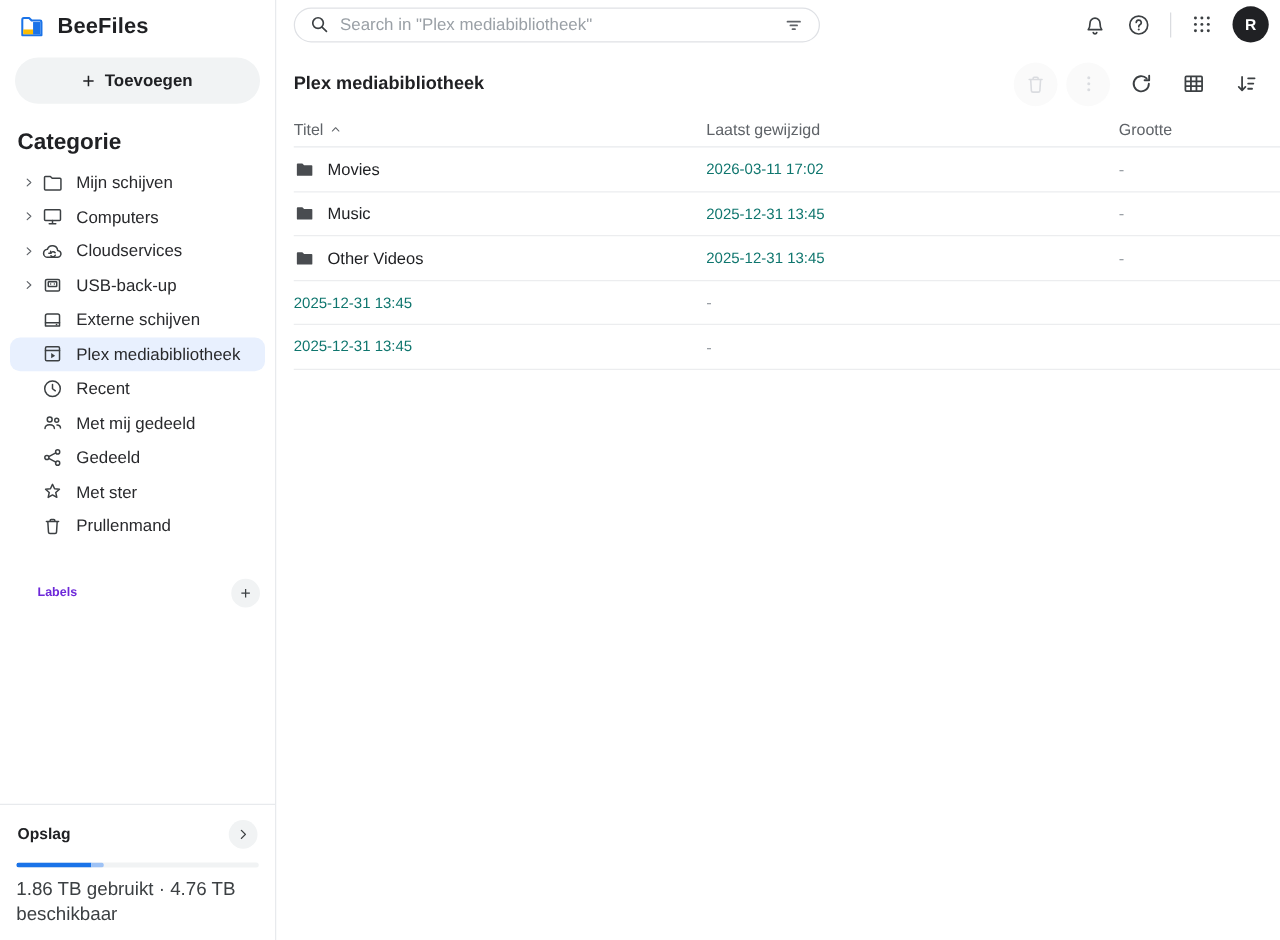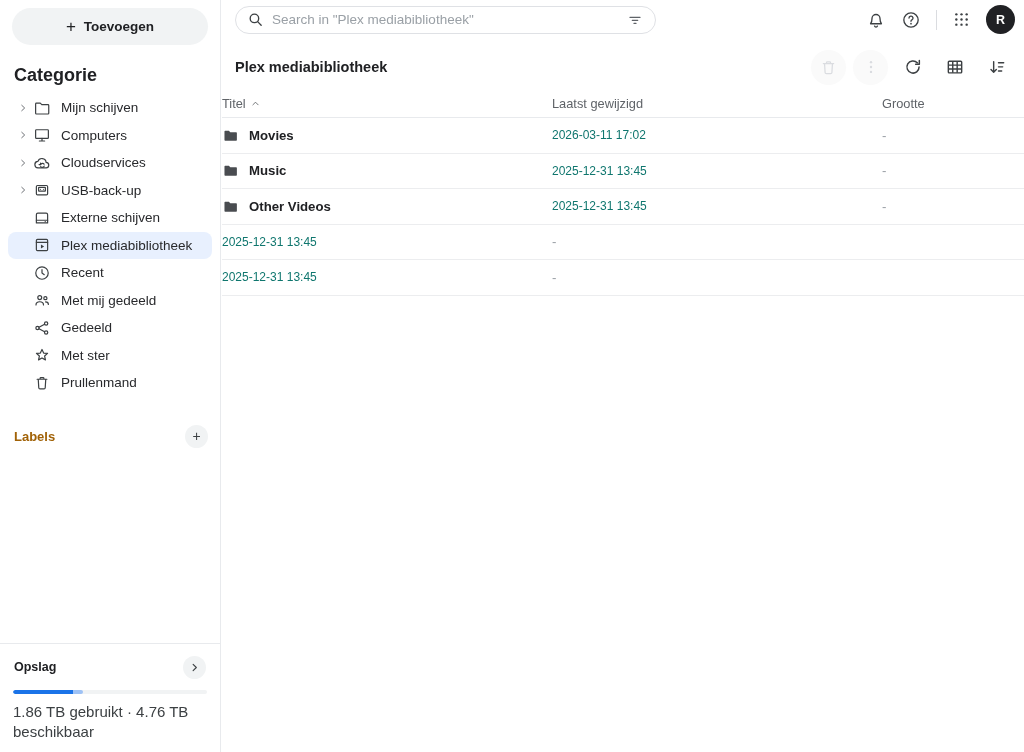--- a/index.html
+++ b/index.html
@@ -60,21 +60,21 @@
     width: 15px; min-width: 15px; display: flex; align-items: center; color: #5f6368;
   }
   .nav-item .nav-ic { width: 18px; min-width: 18px; height: 18px; margin-right: 10px; display: flex; align-items: center; justify-content: center; }
   .nav-item .nav-ic svg { display: block; }
   .nav-item .lbl { font-size: 13.5px; color: #28292c; white-space: nowrap; }
 
   .labels-row {
     display: flex; align-items: center; justify-content: space-between;
     padding: 28px 12px 8px 14px;
   }
-  .labels-row .section-txt { font-size: 13px; font-weight: 700; color: #a16207; }
+  .labels-row .section-txt { font-size: 10px; font-weight: 700; color: #6d28d9; margin-left: 16px; }
   .circle-btn {
     width: 23px; height: 23px; border-radius: 50%;
     background: var(--chip-bg); border: none; cursor: pointer;
     display: flex; align-items: center; justify-content: center;
     color: #3c4043; font-size: 14px; line-height: 1; font-family: inherit;
   }
 
   .sidebar-spacer { flex: 1; }
 
   .storage {
@@ -125,37 +125,47 @@
     width: 35px; height: 35px; border-radius: 50%;
     border: none; background: #fafafa; cursor: default;
     display: flex; align-items: center; justify-content: center;
   }
   .action-plain {
     width: 35px; height: 35px; border-radius: 50%;
     border: none; background: transparent; cursor: pointer;
     display: flex; align-items: center; justify-content: center;
   }
 
-  .table { margin-left: 1px; margin-top: 8px; }
+  .table { margin-left: 14px; margin-top: 8px; }
   .t-head, .t-row {
     display: grid; grid-template-columns: 330px 330px 1fr;
     align-items: center;
   }
   .t-head { height: 29px; border-bottom: 1px solid var(--border); }
   .t-head .th { font-size: 12.8px; color: var(--muted); display: flex; align-items: center; gap: 5px; cursor: pointer; }
   .t-row { height: 35.5px; border-bottom: 1px solid #ecedef; cursor: pointer; }
-  .t-row .cell-title { display: flex; align-items: center; gap: 10px; font-size: 13.2px; color: #202124; font-weight: bold; }
+  .t-row .cell-title { display: flex; align-items: center; gap: 10px; font-size: 13.2px; color: #202124; }
   .t-row .cell-mod { font-size: 12px; color: #0f766e; }
   .t-row .cell-size { font-size: 13.2px; color: var(--faint); }
   .folder-glyph { display: flex; }
 </style>
 </head>
 <body>
 
 <aside class="sidebar">
+  <div class="logo-row">
+    <span>
+      <svg width="23" height="23" viewBox="0 0 24 24">
+        <path d="M4 20 V7 q0-1.3 1.3-1.3 h4.4 l2.1 2.1 h7 q1.2 0 1.2 1.2 V20 Z" fill="none" stroke="#1a73e8" stroke-width="1.7" stroke-linejoin="round"></path>
+        <rect x="4.8" y="15.2" width="8.6" height="4" fill="#fbbc04"></rect>
+        <rect x="13" y="9" width="6.2" height="10.2" fill="#1a73e8"></rect>
+      </svg>
+    </span>
+    <span class="app-name">BeeFiles</span>
+  </div>
 
   <button class="add-btn">
     <span class="plus">+</span>
     <span>Toevoegen</span>
   </button>
 
   <div class="section-heading">Categorie</div>
 
   <nav class="nav" id="nav-list">
   <div class="nav-item">

